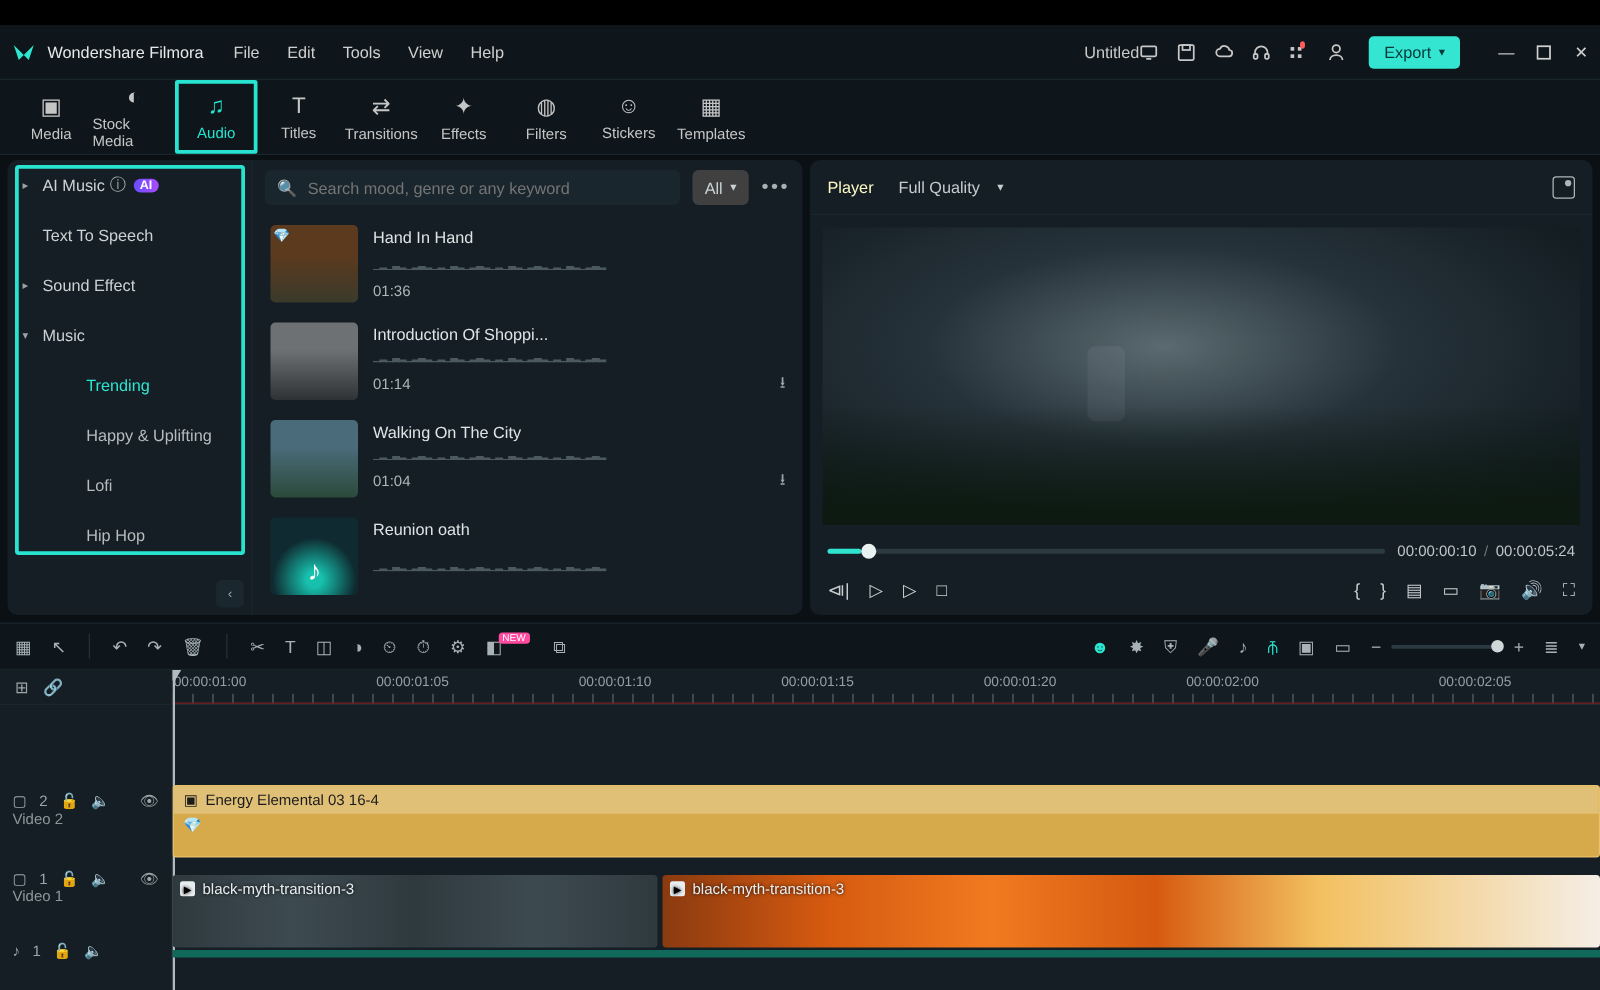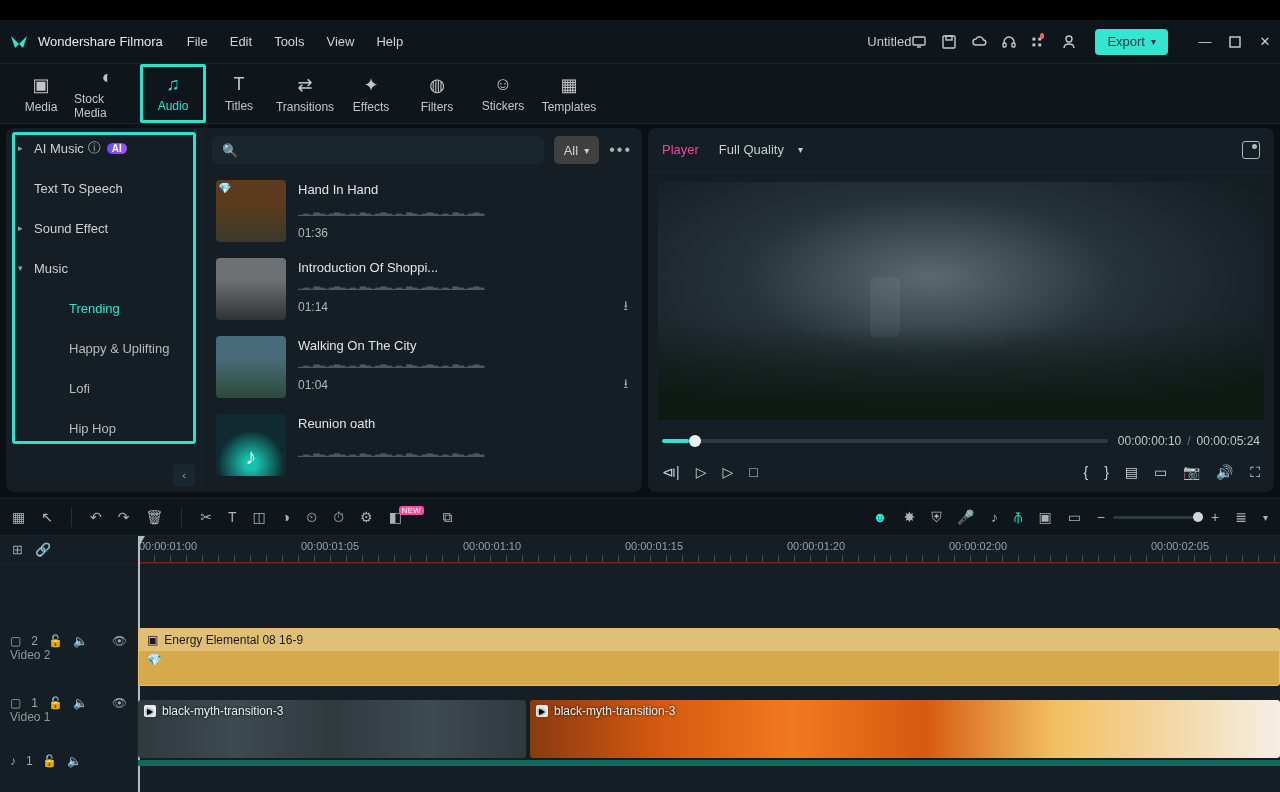--- a/index.html
+++ b/index.html
@@ -60,21 +60,21 @@
 .thumb.t4::after { content:"♪"; color:#fff; font-size:22px; margin-bottom:6px; }
 .track-meta { flex: 1; display: flex; flex-direction: column; justify-content: space-between; padding: 2px 0; }
 .track-title { color: #dfe4e6; font-size: 13px; white-space: nowrap; overflow: hidden; text-overflow: ellipsis; max-width: 160px; }
 .wave { color: #4c5a60; font-size: 8px; letter-spacing: -1px; white-space: nowrap; overflow: hidden; }
 .track-row2 { display: flex; justify-content: space-between; align-items: center; }
 .dur { color: #aeb6b9; font-size: 12px; }
 .dl { color: #9aa6aa; font-size: 13px; }
 
 
 .player-header { height: 44px; display: flex; align-items: center; padding: 0 14px; gap: 20px; border-bottom: 1px solid #1a262d; }
-.player-header .lbl { color: #ec4899; font-size: 13px; }
+.player-header .lbl { color: #fef9c3; font-size: 13px; }
 .quality { display: flex; align-items: center; gap: 14px; color: #c6cdcf; font-size: 13px; }
 .snap-icn { margin-left: auto; width: 18px; height: 18px; border: 1.5px solid #aeb6b9; border-radius: 3px; position: relative; }
 .snap-icn::after { content:""; position:absolute; right:2px; top:2px; width:5px;height:5px;border-radius:50%;background:#aeb6b9; }
 .preview { flex: 1; margin: 10px; border-radius: 2px; background: radial-gradient(ellipse at 45% 40%, #5b6a70 0%, #26323a 40%, #0b1418 100%); position: relative; overflow:hidden; }
 .preview::before { content:""; position:absolute; left:35%; top:40%; width:30px; height:60px; border-radius:6px; background:rgba(200,210,214,0.08); }
 .preview::after { content:""; position:absolute; left:0; bottom:0; right:0; height:40%; background:linear-gradient(0deg,#0d1a11 10%,transparent); }
 .scrub { height: 22px; display:flex; align-items:center; padding:0 14px; gap:10px; }
 .scrub-track { flex:1; height:4px; background:#2c3a41; border-radius:2px; position:relative; }
 .scrub-fill { position:absolute; left:0; top:0; height:100%; width:6%; background:#2fe3cf; border-radius:2px; }
 .scrub-knob { position:absolute; left:6%; top:-4px; width:12px; height:12px; border-radius:50%; background:#eaf1f1; }
@@ -278,20 +278,21 @@
         <div class="side-item sub">
             <span>Hip Hop</span>
           </div>
         <div class="side-collapse">‹</div>
       </div>
 
       <div class="browser">
         <div class="search-row">
           <div class="search">
             <span>🔍</span>
+            <input placeholder="Search mood, genre or any keyword" style="">
           </div>
           <div class="filter-all">
             <span>All</span>
             <span style="font-size:10px">▾</span>
           </div>
           <span class="more-dots">•••</span>
         </div>
         <div class="tracks">
           <div class="track">
             <div class="thumb t1">
@@ -462,21 +463,21 @@
         <span class="rlabel" style="left:678px">00:00:01:20</span>
         <span class="rlabel" style="left:840px">00:00:02:00</span>
         <span class="rlabel" style="left:1042px">00:00:02:05</span>
       </div>
       <div class="playhead"></div>
 
       <div class="lane v2">
         <div class="clip energy">
           <div class="clip-lbl">
               <span>▣</span>
-              <span>Energy Elemental 08 16-9</span>
+              <span>Energy Elemental 03 16-4</span>
             </div>
           <div class="gemrow">💎</div>
         </div>
       </div>
       <div class="lane v1">
         <div class="clip vid1a">
           <div class="vlabel">
               <span class="play">▶</span>
               <span>black-myth-transition-3</span>
             </div>

